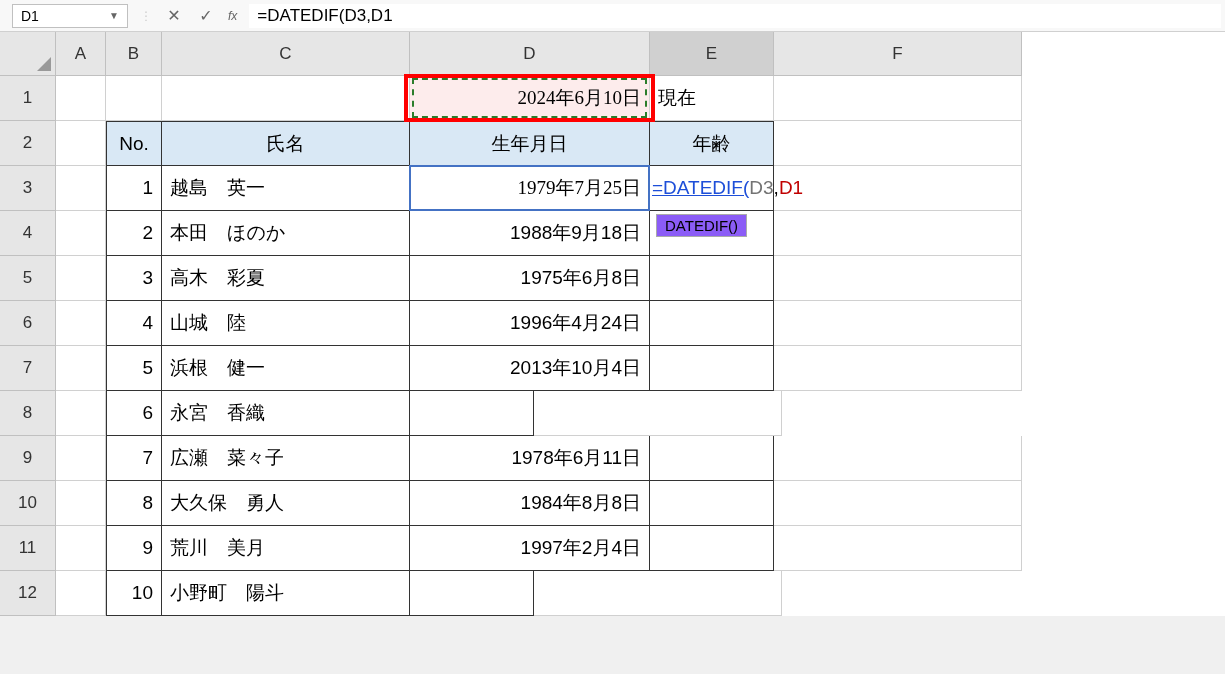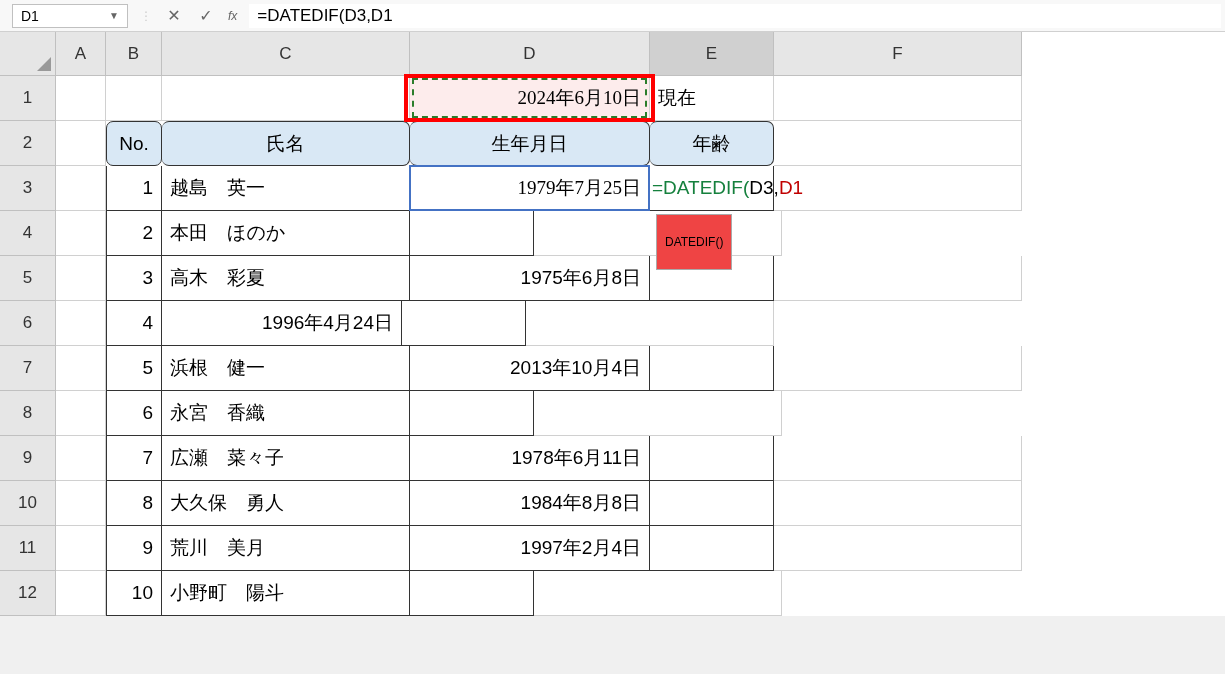--- a/index.html
+++ b/index.html
@@ -140,21 +140,21 @@
       border-bottom: 1px solid #d0d0d0;
       display: flex;
       align-items: center;
       padding: 0 8px;
       font-size: 19px;
       height: 45px;
       background: white;
     }
     
     .cell.right { justify-content: flex-end; }
-    .cell.center { justify-content: center; border-radius: 7px; }
+    .cell.center { justify-content: center; }
     .cell.left { justify-content: flex-start; }
     
     .data-border {
       border-right: 1.5px solid #333 !important;
       border-bottom: 1.5px solid #333 !important;
     }
     .data-border-top { border-top: 1.5px solid #333 !important; }
     .data-border-left { border-left: 1.5px solid #333 !important; }
     
     .header-cell {
@@ -203,32 +203,32 @@
       overflow: visible;
     }
     
     .formula-text {
       white-space: nowrap;
       font-size: 19px;
       position: absolute;
       left: 2px;
     }
     
-    .formula-text .fn-name { color: #15803d; }
-    .formula-text .ref-d3 { color: #000000; }
+    .formula-text .fn-name { color: #1d4ed8; text-decoration: underline; }
+    .formula-text .ref-d3 { color: #737373; }
     .formula-text .ref-d1 { color: #c00000; }
     
     .tooltip {
       position: absolute;
       top: 48px;
       left: 6px;
-      background: #ef4444;
+      background: #8b5cf6;
       border: 1px solid #aaa;
-      padding: 20px 8px;
-      font-size: 12px;
+      padding: 2px 8px;
+      font-size: 15px;
       z-index: 20;
       white-space: nowrap;
     }
     
     .pos-rel { position: relative; font-family: Liberation Serif, serif; }
   </style>
 </head>
 <body>
 
 <div class="formula-bar">
@@ -299,36 +299,38 @@
         <div class="tooltip">DATEDIF()</div>
       </div>
       <div class="cell col-F"></div>
     </div>
 
     <div class="grid-row">
       <div class="row-header">4</div>
       <div class="cell col-A"></div>
       <div class="cell col-B right data-border data-border-left">2</div>
       <div class="cell col-C left data-border">本田　ほのか</div>
+      <div class="cell col-D right data-border">1988年9月18日</div>
       <div class="cell col-E data-border"></div>
       <div class="cell col-F"></div>
     </div>
     <div class="grid-row">
       <div class="row-header">5</div>
       <div class="cell col-A"></div>
       <div class="cell col-B right data-border data-border-left">3</div>
       <div class="cell col-C left data-border">高木　彩夏</div>
       <div class="cell col-D right data-border">1975年6月8日</div>
       <div class="cell col-E data-border"></div>
       <div class="cell col-F"></div>
     </div>
     <div class="grid-row">
       <div class="row-header">6</div>
       <div class="cell col-A"></div>
       <div class="cell col-B right data-border data-border-left">4</div>
+      <div class="cell col-C left data-border">山城　陸</div>
       <div class="cell col-D right data-border">1996年4月24日</div>
       <div class="cell col-E data-border"></div>
       <div class="cell col-F"></div>
     </div>
     <div class="grid-row">
       <div class="row-header">7</div>
       <div class="cell col-A"></div>
       <div class="cell col-B right data-border data-border-left">5</div>
       <div class="cell col-C left data-border">浜根　健一</div>
       <div class="cell col-D right data-border">2013年10月4日</div>

